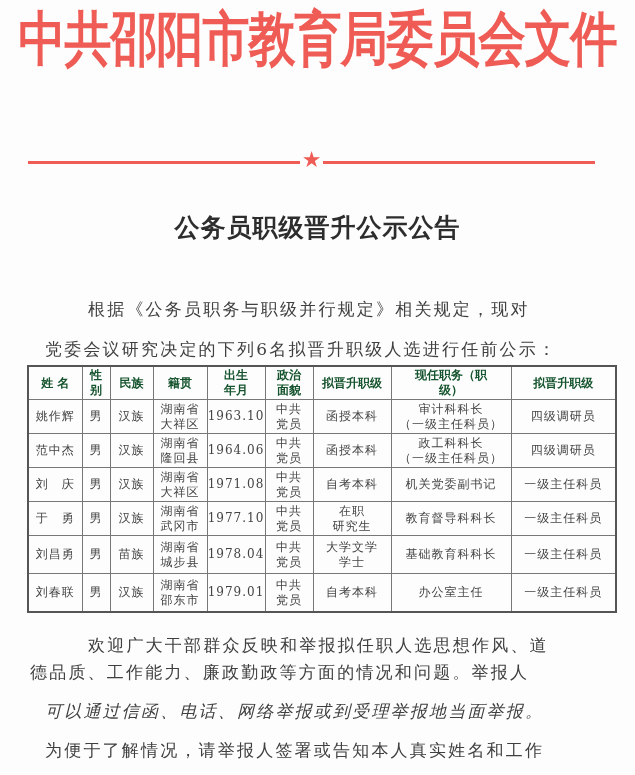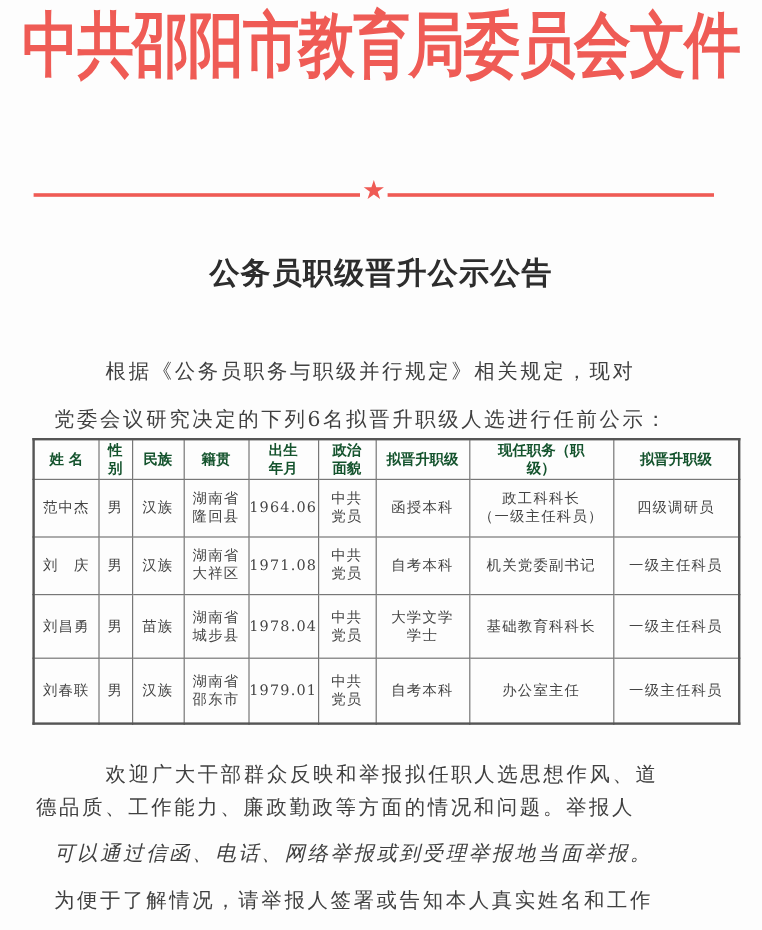--- a/index.html
+++ b/index.html
@@ -97,39 +97,61 @@
       <th><span>籍贯</span></th>
       <th><span>出生</span><br><span>年月</span></th>
       <th><span>政治</span><br><span>面貌</span></th>
       <th><span>拟晋升职级</span></th>
       <th><span>现任职务（职</span><br><span>级）</span></th>
       <th><span>拟晋升职级</span></th>
     </tr>
   </thead>
   <tbody>
     <tr>
+      <td>姚作辉</td>
+      <td>男</td>
+      <td>汉族</td>
+      <td><span>湖南省</span><br><span>大祥区</span></td>
+      <td>1963.10</td>
+      <td><span>中共</span><br><span>党员</span></td>
+      <td>函授本科</td>
+      <td><span>审计科科长</span><br><span>（一级主任科员）</span></td>
+      <td>四级调研员</td>
+    </tr>
+    <tr>
       <td>范中杰</td>
       <td>男</td>
       <td>汉族</td>
       <td><span>湖南省</span><br><span>隆回县</span></td>
       <td>1964.06</td>
       <td><span>中共</span><br><span>党员</span></td>
       <td>函授本科</td>
       <td><span>政工科科长</span><br><span>（一级主任科员）</span></td>
       <td>四级调研员</td>
     </tr>
     <tr>
       <td>刘　庆</td>
       <td>男</td>
       <td>汉族</td>
       <td><span>湖南省</span><br><span>大祥区</span></td>
       <td>1971.08</td>
       <td><span>中共</span><br><span>党员</span></td>
       <td>自考本科</td>
       <td>机关党委副书记</td>
+      <td>一级主任科员</td>
+    </tr>
+    <tr>
+      <td>于　勇</td>
+      <td>男</td>
+      <td>汉族</td>
+      <td><span>湖南省</span><br><span>武冈市</span></td>
+      <td>1977.10</td>
+      <td><span>中共</span><br><span>党员</span></td>
+      <td><span>在职</span><br><span>研究生</span></td>
+      <td>教育督导科科长</td>
       <td>一级主任科员</td>
     </tr>
     <tr class="tall">
       <td>刘昌勇</td>
       <td>男</td>
       <td>苗族</td>
       <td><span>湖南省</span><br><span>城步县</span></td>
       <td>1978.04</td>
       <td><span>中共</span><br><span>党员</span></td>
       <td><span>大学文学</span><br><span>学士</span></td>

